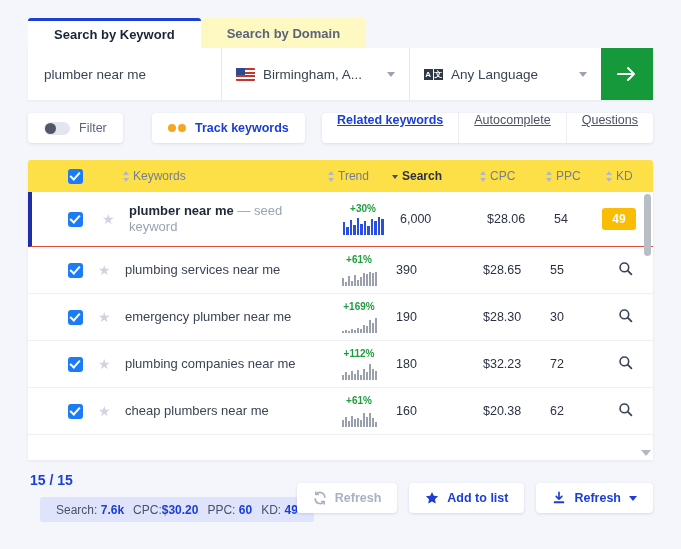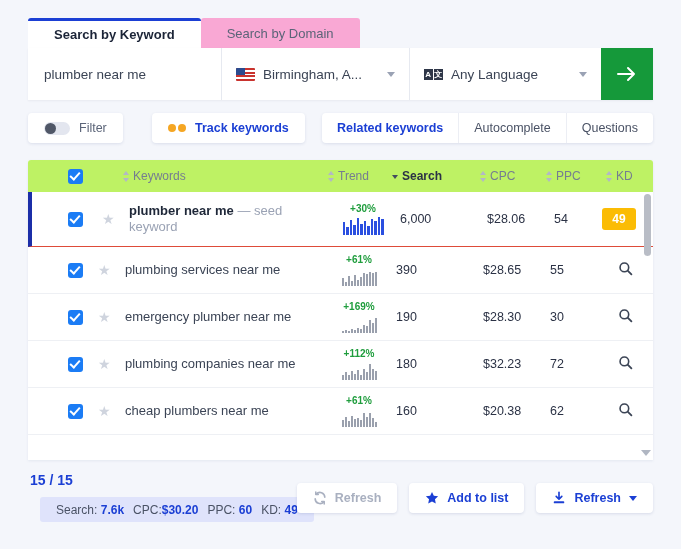--- a/index.html
+++ b/index.html
@@ -9,21 +9,21 @@
     font-family: "Liberation Sans", sans-serif;
     overflow: hidden;
   }
   .page { position: relative; width: 681px; height: 549px; background: #f4f6fb; padding-left: 24px; }
 
   
   .tabbar { position: absolute; left: 28px; top: 18px; width: 625px; height: 30px; display: flex; }
   .tab {
     height: 30px; display: flex; align-items: center; justify-content: center;
     font-size: 13px; color: #5b6478; cursor: pointer; padding: 0 26px;
-    background: #f9a8d4; border-radius: 3px 3px 0 0;
+    background: #fef9c3; border-radius: 3px 3px 0 0; font-weight: bold;
   }
   .tab.active {
     background: #ffffff; color: #1b2437; font-weight: bold;
     border-top: 3px solid #1b3fd4; padding-top: 0;
   }
   .tab.active { box-shadow: none; }
 
   
   .searchbar {
     position: absolute; left: 28px; top: 48px; width: 625px; height: 52px;
@@ -67,30 +67,30 @@
   .toggle { width: 26px; height: 13px; border-radius: 7px; background: #e3e6ef; position: relative; }
   .toggle::after { content: ""; position: absolute; left: 1px; top: 1px; width: 11px; height: 11px;
                    border-radius: 50%; background: #505767; }
   .filter-label { color: #5b6478; }
   .binoc { display: flex; gap: 2px; }
   .binoc span { width: 8px; height: 8px; border-radius: 50%; background: #f5a623; display: block; }
   .track-label { color: #1b3fd4; font-weight: bold; }
 
   .segwrap { position: absolute; right: 0; top: 0; height: 30px; display: flex;
              background: #fff; border-radius: 4px; box-shadow: 0 1px 3px rgba(40,60,120,.12); overflow: hidden; }
-  .seg { height: 30px; display: flex; align-items: center; padding: 0 15px; font-size: 12.5px;
-         color: #4a5265; cursor: pointer; border-left: 1px solid #eceef4; }
+  .seg { height: 30px; display: flex; padding: 0 15px; font-size: 12.5px;
+         color: #4a5265; cursor: pointer; border-left: 1px solid #eceef4; text-decoration: underline; }
   .seg:first-child { border-left: none; }
   .seg.active { color: #1b3fd4; font-weight: bold; }
 
   
   .tablecard { position: absolute; left: 28px; top: 160px; width: 625px; height: 300px;
                background: #fff; border-radius: 3px 3px 0 0; box-shadow: 0 1px 3px rgba(40,60,120,.08);
                overflow: hidden; }
-  .thead { height: 32px; background: #bef264; display: flex; align-items: center; position: relative; }
+  .thead { height: 32px; background: #fde047; display: flex; align-items: center; position: relative; }
   .cb { width: 15px; height: 15px; border-radius: 3px; background: #1b7cf5; position: relative; cursor: pointer; flex: 0 0 15px; }
   .cb::after { content: ""; position: absolute; left: 4px; top: 1.5px; width: 4px; height: 8px;
                border: solid #fff; border-width: 0 2px 2px 0; transform: rotate(42deg); }
   .th { font-size: 12px; color: #757d90; display: flex; align-items: center; gap: 3px; position: absolute; }
   .th.sorted { color: #2b3245; font-weight: bold; }
   .sorticon { display: inline-block; width: 7px; height: 11px; position: relative; }
   .sorticon::before, .sorticon::after { content: ""; position: absolute; left: 0;
       border-left: 3.5px solid transparent; border-right: 3.5px solid transparent; }
   .sorticon::before { top: 0; border-bottom: 4px solid #b2b8c6; }
   .sorticon::after { bottom: 0; border-top: 4px solid #b2b8c6; }

